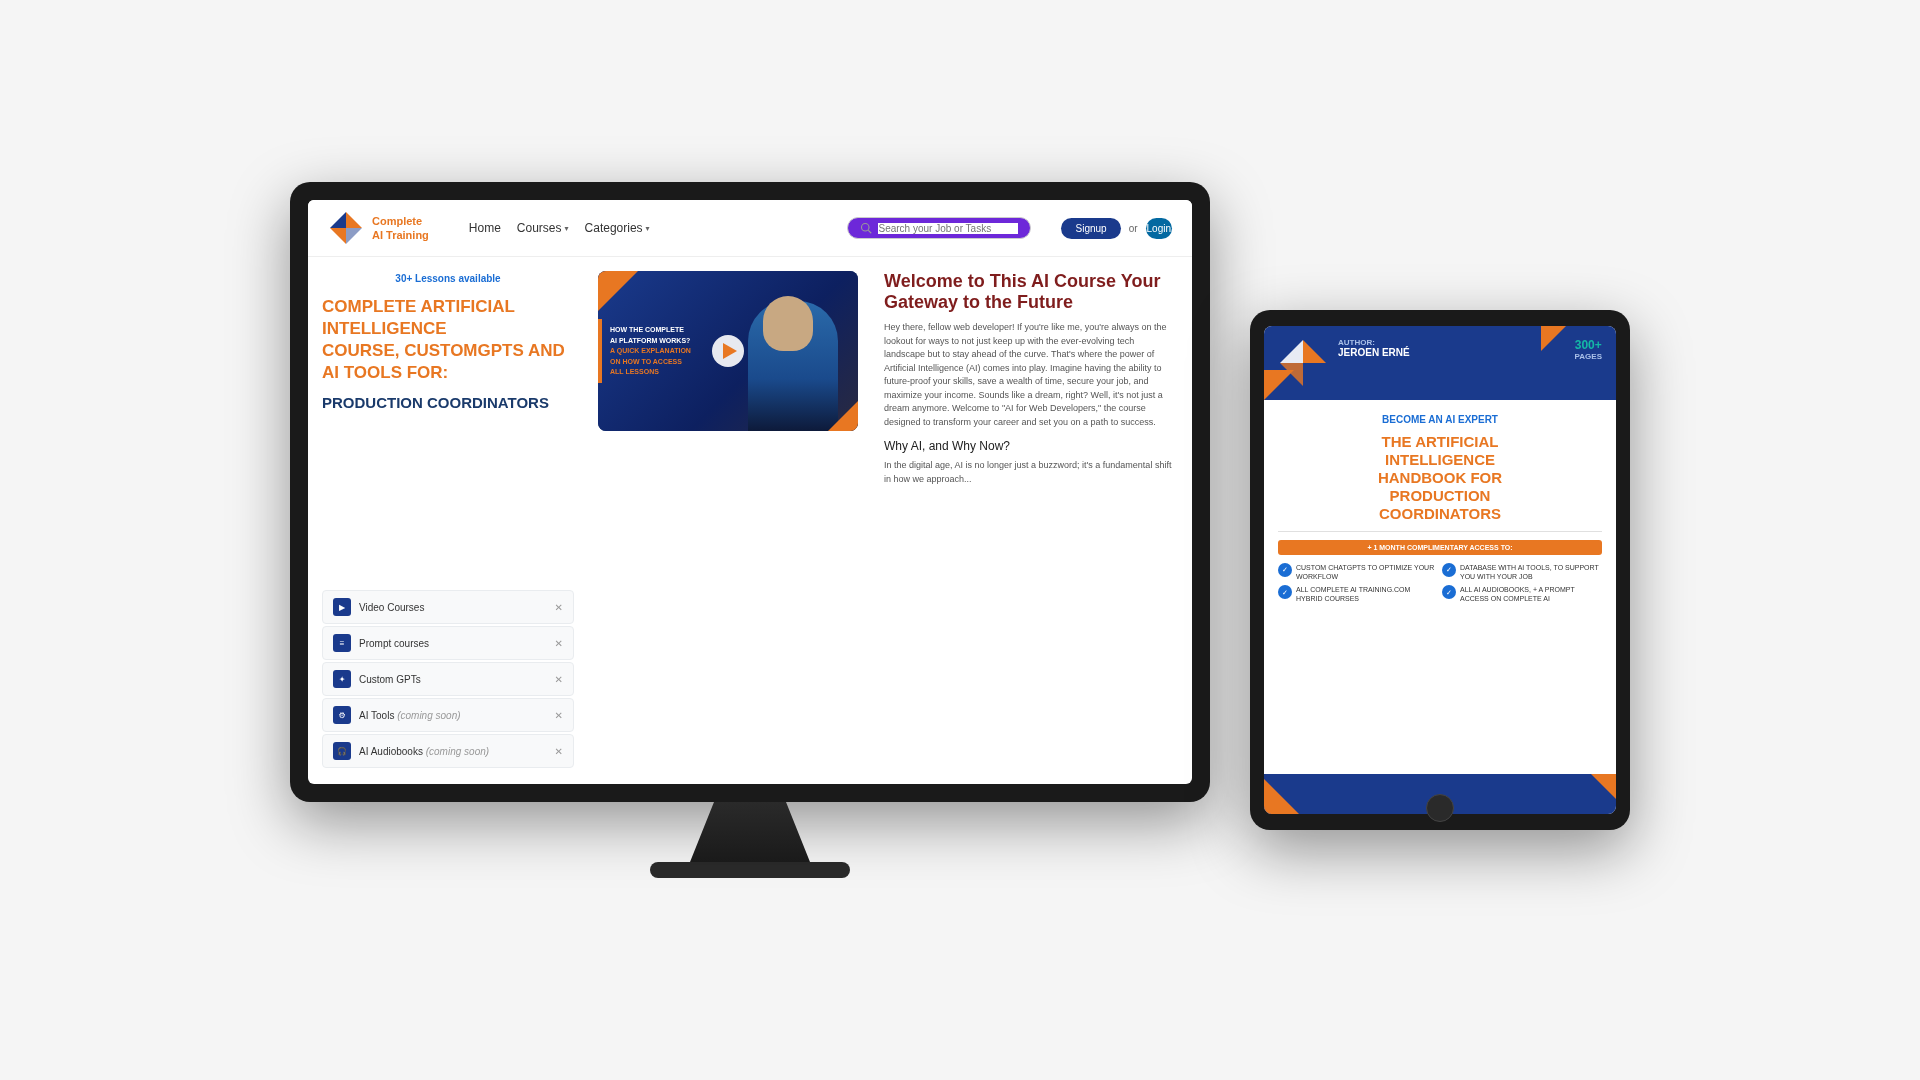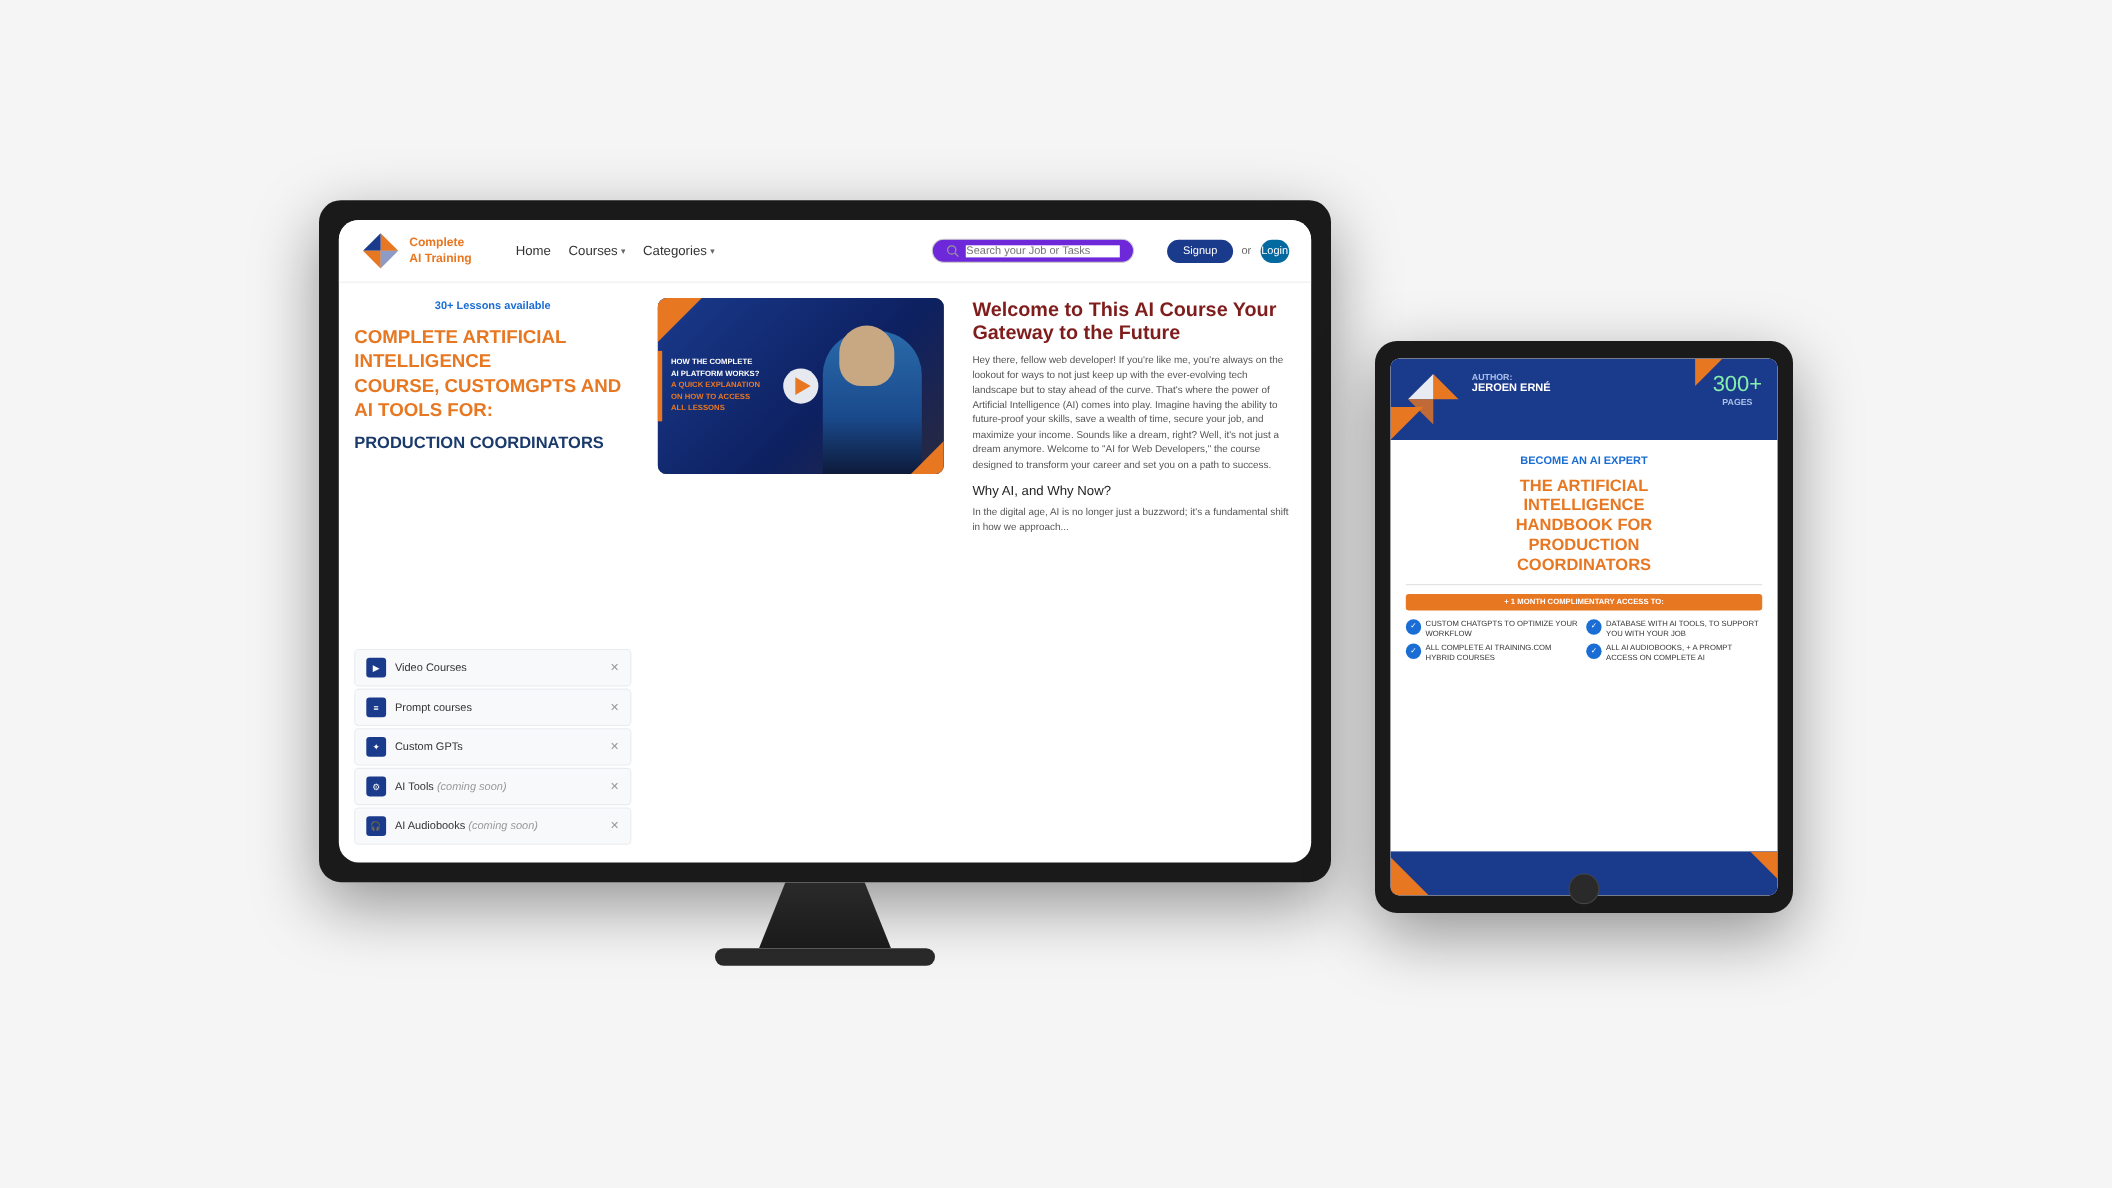--- a/index.html
+++ b/index.html
@@ -40,21 +40,21 @@
       border-radius: 20px;
       padding: 18px;
       box-shadow: 0 20px 60px rgba(0,0,0,0.4);
       position: relative;
     }
 
     .monitor-screen {
       width: 100%;
       height: 100%;
       background: #ffffff;
-      border-radius: 18px;
+      border-radius: 6px;
       overflow: hidden;
     }
 
     .monitor-stand {
       width: 120px;
       height: 60px;
       background: linear-gradient(to bottom, #2a2a2a, #1a1a1a);
       margin: 0 auto;
       clip-path: polygon(20% 0%, 80% 0%, 100% 100%, 0% 100%);
     }
@@ -460,23 +460,23 @@
     }
 
     .tablet-pages-badge {
       position: absolute;
       top: 12px;
       right: 14px;
       text-align: center;
     }
 
     .tablet-pages-num {
-      font-size: 20px;
-      font-weight: 400;
-      color: #86efac;
+      font-size: 12px;
+      font-weight: 700;
+      color: #14b8a6;
     }
 
     .tablet-pages-label {
       font-size: 8px;
       color: #aac0e8;
       font-weight: bold;
     }
 
     .tablet-header-tri {
       position: absolute;

